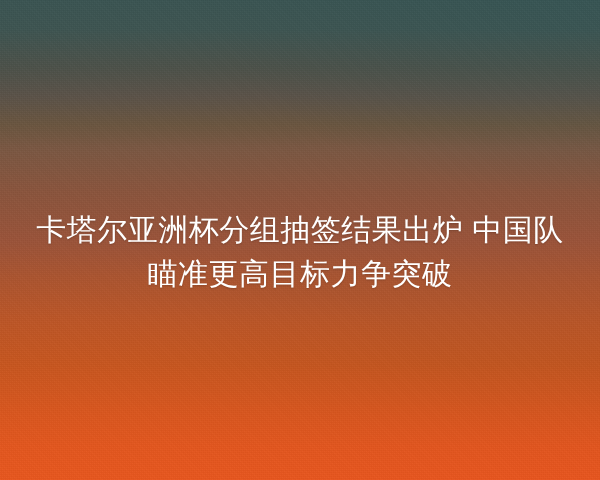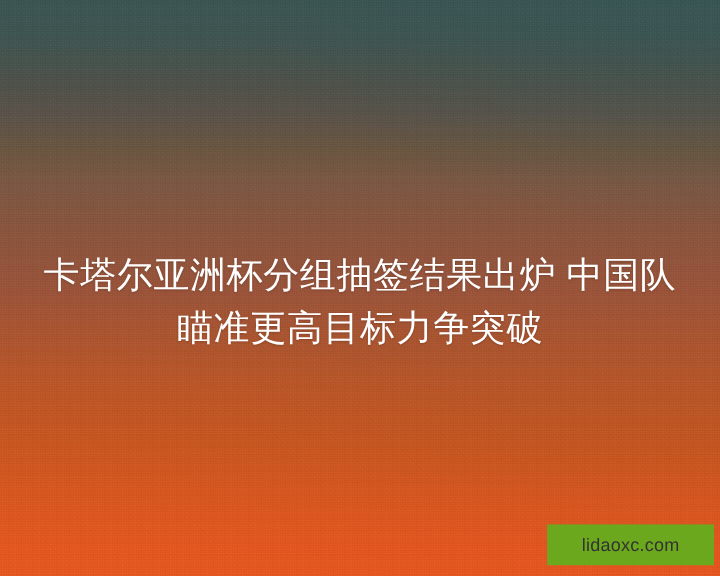--- a/index.html
+++ b/index.html
@@ -113,17 +113,14 @@
 <body>
 
 <div id="poster">
 
   <div id="grain-overlay"></div>
   <div id="noise-overlay"></div>
 
   <div id="headline">卡塔尔亚洲杯分组抽签结果出炉 中国队
 瞄准更高目标力争突破</div>
 
-  <div id="watermark-badge">
-    <span id="watermark-label">lidaoxc.com</span>
-  </div>
 
 </div>
 
 </body></html>

